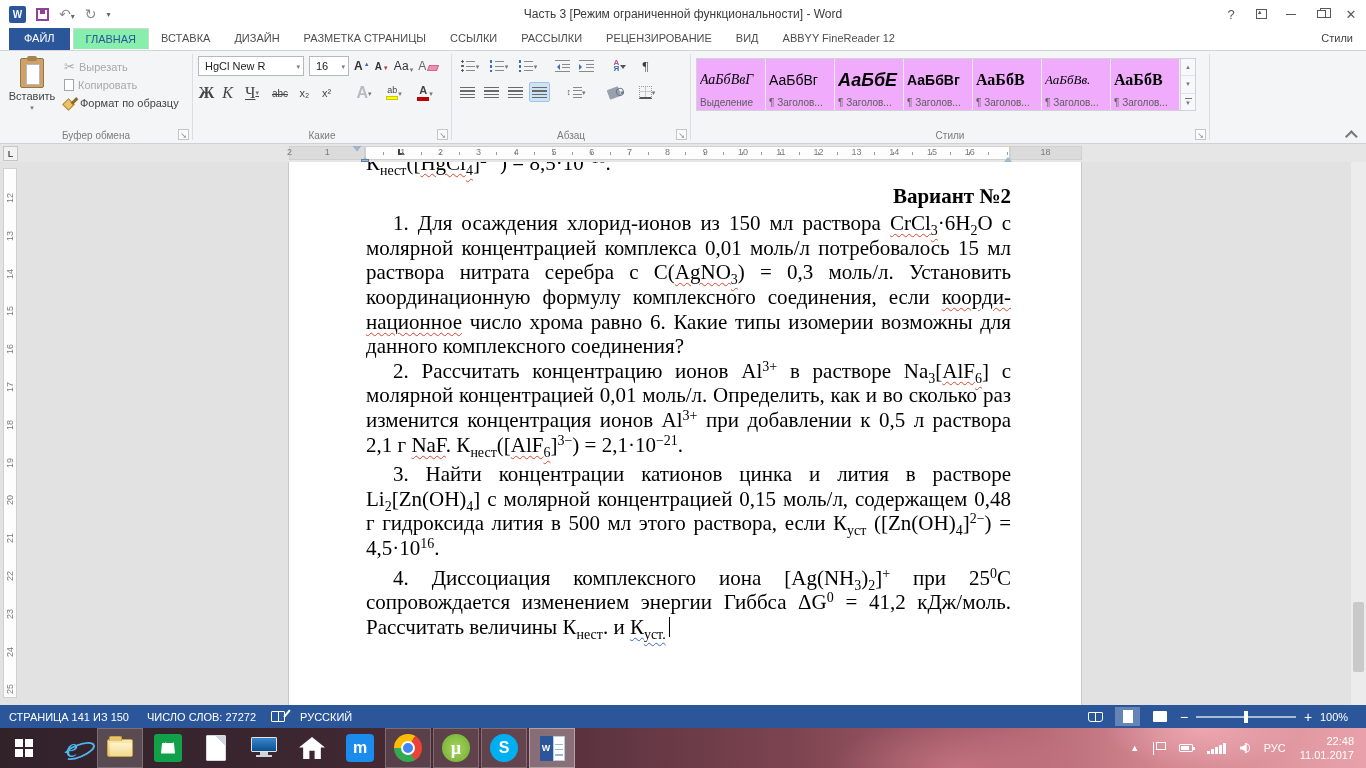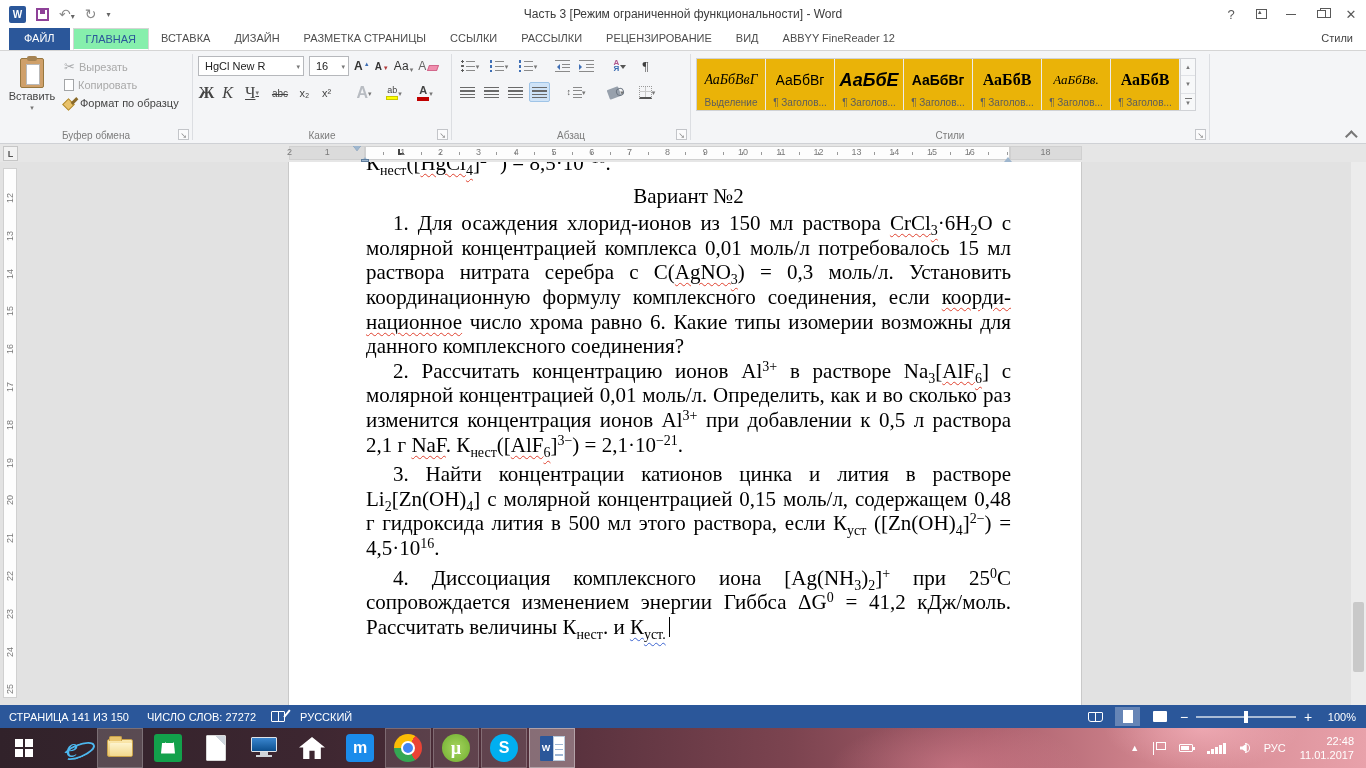--- a/index.html
+++ b/index.html
@@ -104,21 +104,21 @@
   .lsl{width:9px;height:11px;background:repeating-linear-gradient(to bottom,#8a8a8a 0 1.2px,transparent 1.2px 3.3px)}
   .bucket{width:12px;height:10px;background:#97a0ac;transform:rotate(-20deg);border-radius:1px;position:relative;margin-top:2px}
   .bucket::after{content:"";position:absolute;right:-4px;top:2px;width:6px;height:6px;border:1.5px solid #6d7682;border-radius:50%}
   .brdic{width:13px;height:13px;border:1px dotted #9a9a9a;border-bottom:2px solid #555;background:
     linear-gradient(#c9c9c9,#c9c9c9) 50% 0/1px 100% no-repeat,
     linear-gradient(#c9c9c9,#c9c9c9) 0 50%/100% 1px no-repeat}
 
   
   .sgwrap{display:flex;align-items:stretch;margin:3px 2px}
   .sgallery{display:flex;background:#fff;border:1px solid #d0d2d6}
-  .stitem{width:69px;padding:4px 3px 2px;border-right:1px solid #ececec;display:flex;flex-direction:column;align-items:center;justify-content:space-between;background:#eab308}
+  .stitem{width:69px;padding:4px 3px 2px;border-right:1px solid #ececec;display:flex;flex-direction:column;justify-content:space-between;background:#f0abfc}
   .sprev{height:34px;display:flex;align-items:center;white-space:nowrap;overflow:hidden;max-width:66px;color:#000}
   .sname{font-size:10px;color:#5d5d5d;white-space:nowrap;overflow:hidden;max-width:66px}
   .k-it-serif{font-family:"Liberation Serif",serif;font-style:italic;font-size:14px}
   .k-plain{font-size:14px}
   .k-bold-it-lg{font-weight:bold;font-style:italic;font-size:18px}
   .k-bold-sans{font-weight:bold;font-size:14px}
   .k-bold-serif{font-family:"Liberation Serif",serif;font-weight:bold;font-size:16px}
   .k-it-serif-sm{font-family:"Liberation Serif",serif;font-style:italic;font-size:13px}
   .sgscroll{width:15px;display:flex;flex-direction:column;border:1px solid #d0d2d6;border-left:none}
   .sgs{flex:1;display:flex;align-items:center;justify-content:center;font-size:6px;color:#777;background:#f7f8f9;border-bottom:1px solid #e0e2e6}
@@ -147,21 +147,21 @@
   .tabsel{position:absolute;top:146px;left:3px;width:15px;height:15px;background:#f2f2f2;border:1px solid #c6c6c6;color:#555;font-size:9px;font-weight:bold;display:flex;align-items:center;justify-content:center}
 
   
   .docarea{position:absolute;top:162px;left:0;width:100%;height:543px;background:#e2e2e2;overflow:hidden}
   .vruler{position:absolute;left:3px;top:6px;width:14px;height:530px;background:#fdfdfd;border:1px solid #d0d0d0}
   .vnum{position:absolute;left:1px;font-size:9px;color:#7a7a7a;transform:rotate(-90deg)}
   .page{position:absolute;left:288px;top:0;width:794px;height:543px;background:#fff;border-left:1px solid #c9c9c9;border-right:1px solid #c9c9c9;overflow:hidden}
   .textbody{position:absolute;left:77px;top:-11px;width:645px;font-family:"Liberation Serif",serif;font-size:21px;line-height:24.6px;color:#000;text-align:justify}
   .para{text-indent:27px}
   .noind{text-indent:0}
-  .ttl{text-align:center;font-weight:normal;text-indent:0;margin:8px 0 3px}
+  .ttl{text-align:right;font-weight:bold;text-indent:0;margin:8px 0 3px}
   .mt{margin-top:5px}
   .sub{font-size:14px;position:relative;top:5px;line-height:0}
   .sup{font-size:14px;position:relative;top:-7px;line-height:0}
   .sp{text-decoration:underline;text-decoration-style:wavy;text-decoration-color:#e0422f;text-decoration-thickness:1px;text-underline-offset:3px}
   .gr{text-decoration:underline;text-decoration-style:wavy;text-decoration-color:#3c64d0;text-decoration-thickness:1px;text-underline-offset:3px}
   .caret{display:inline-block;width:1.5px;height:20px;background:#000;margin-left:3px;vertical-align:-3px}
   .pagenum{position:absolute;left:0;right:0;top:524px;text-align:center;font-family:"Liberation Serif",serif;font-size:19px;color:#333}
   .vscroll{position:absolute;right:0;top:0;width:15px;height:543px;background:#ececec}
   .vthumb{position:absolute;right:2px;top:440px;width:11px;height:70px;background:#c9c9c9;border-radius:2px}
 
@@ -561,21 +561,21 @@
         <span class="vi-print"></span>
       </span>
     <span class="vbtn">
         <span class="vi-web"></span>
       </span>
     <span class="zminus">−</span>
     <span class="ztrack">
         <span class="zthumb"></span>
       </span>
     <span class="zplus">+</span>
-    <span style="width:36px;text-align:right">100%</span>
+    <span style="width:36px;text-align:left">100%</span>
   </div>
 </div>
 
 <div class="taskbar">
   <div class="tbicons">
       <div class="tbi ">
         <span class="wingrid">
           <span></span>
           <span></span>
           <span></span>

